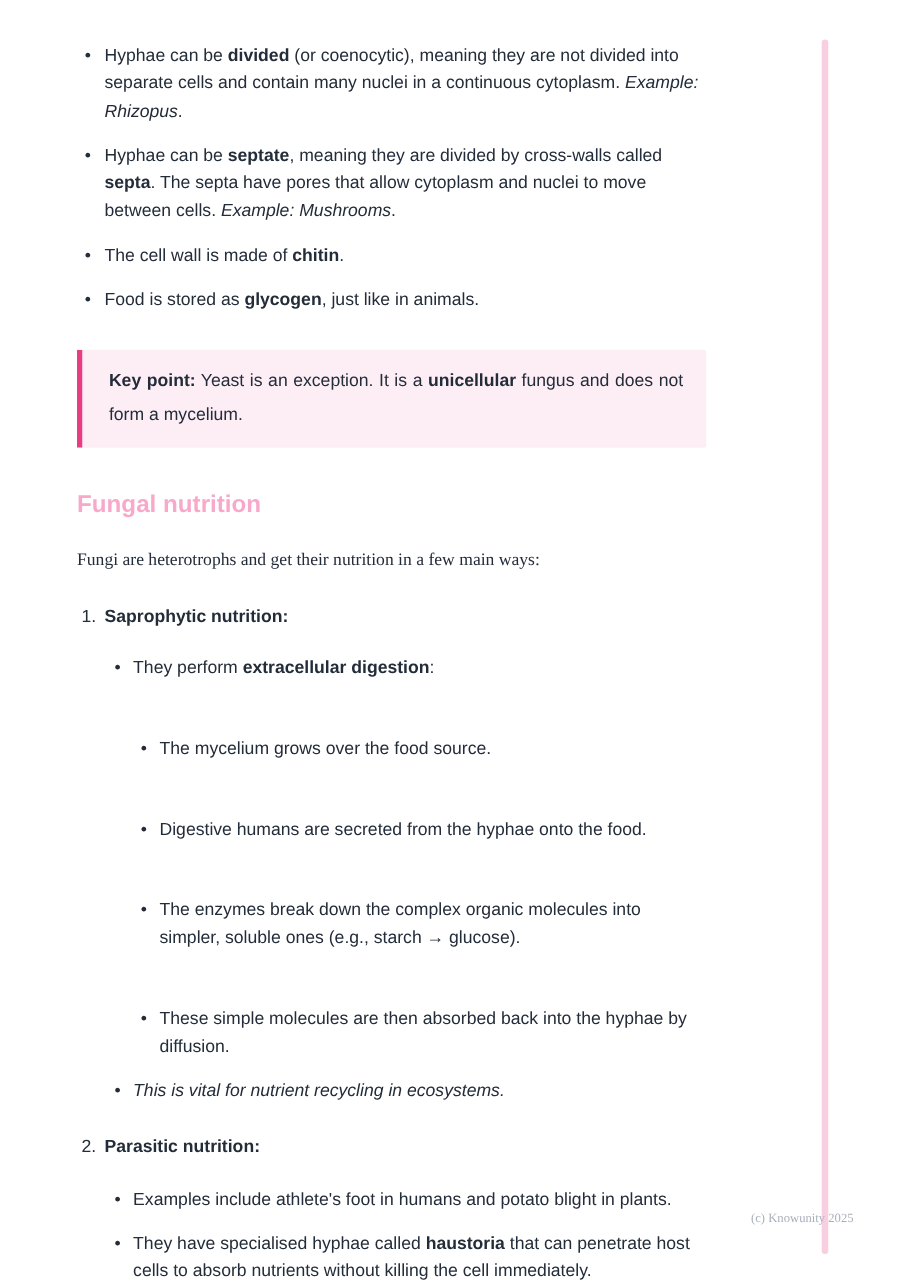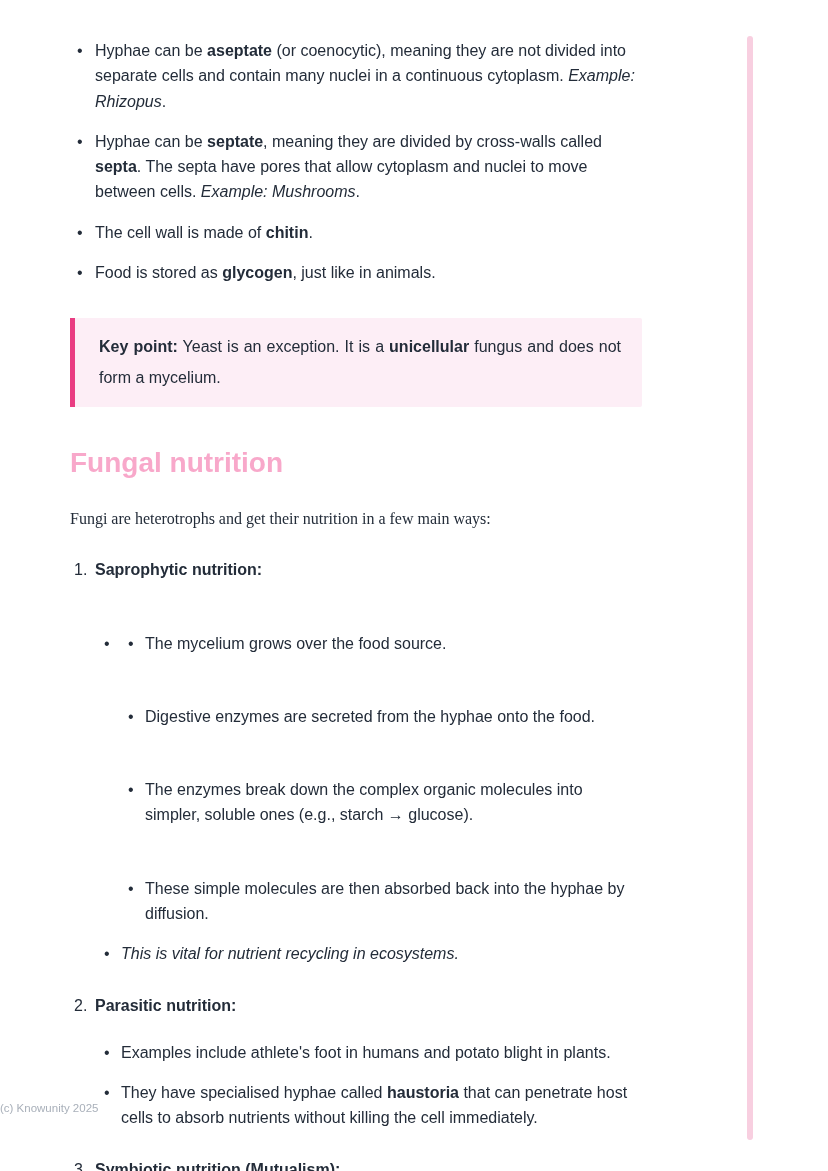--- a/index.html
+++ b/index.html
@@ -34,21 +34,21 @@
     background: var(--callout-bg, #fdeef6);
     border-left: 5px solid var(--accent, #e93d82);
     padding: 14px 21px 14px 24px;
     text-align: justify;
     line-height: 1.9;
     border-radius: 0 2px 2px 0;
   }
 
   .section-heading {
     margin: 34px 0 0 0;
-    font-size: 28px;
+    font-size: 22px;
     font-weight: 700;
     color: var(--heading-color, #f8a8ca);
   }
   .intro { margin: 21px 0 0 0; font-family: Liberation Serif, serif; }
 
   .num-item { margin-top: 26px; }
   .num-head { position: relative; padding-left: 25px; }
   .num { position: absolute; left: 4px; }
 
   .lvl2 { margin-top: 22px; }
@@ -67,35 +67,36 @@
     height: 1104px;
     background: var(--strip-color, #f8cfe0);
     border-radius: 3px;
     z-index: 1;
   }
   .footer {
     position: absolute;
     left: 0;
     top: 1102px;
     width: 776px;
-    text-align: left;
+    text-align: right;
     font-size: 11.5px;
     color: #a9b0ba;
     z-index: 2;
+    font-family: Liberation Serif, serif;
   }
 </style>
 </head>
 <body>
 
 <div class="page">
   <div class="content">
 
     <ul class="lvl1">
       <li>
-        <p class="pt"><span>Hyphae can be </span><span class="b">aseptate</span><span> (or coenocytic), meaning they are not divided into separate cells and contain many nuclei in a continuous cytoplasm. </span><span class="i">Example: Rhizopus</span><span>.</span></p>
+        <p class="pt"><span>Hyphae can be </span><span class="b">divided</span><span> (or coenocytic), meaning they are not divided into separate cells and contain many nuclei in a continuous cytoplasm. </span><span class="i">Example: Rhizopus</span><span>.</span></p>
       </li>
       <li>
         <p class="pt"><span>Hyphae can be </span><span class="b">septate</span><span>, meaning they are divided by cross-walls called </span><span class="b">septa</span><span>. The septa have pores that allow cytoplasm and nuclei to move between cells. </span><span class="i">Example: Mushrooms</span><span>.</span></p>
       </li>
       <li>
         <p class="pt"><span>The cell wall is made of </span><span class="b">chitin</span><span>.</span></p>
       </li>
       <li>
         <p class="pt"><span>Food is stored as </span><span class="b">glycogen</span><span>, just like in animals.</span></p>
       </li>
@@ -109,26 +110,27 @@
 
     <p class="intro">Fungi are heterotrophs and get their nutrition in a few main ways:</p>
 
     <div class="num-item">
       <div class="num-head">
         <span class="num">1.</span>
         <span><span class="b">Saprophytic nutrition:</span></span>
       </div>
       <ul class="lvl2">
         <li>
+          <p class="pt"><span>They perform </span><span class="b">extracellular digestion</span><span>:</span></p>
           <ul class="lvl3">
             <li>
               <p class="pt"><span>The mycelium grows over the food source.</span></p>
             </li>
             <li>
-              <p class="pt"><span>Digestive enzymes are secreted from the hyphae onto the food.</span></p>
+              <p class="pt"><span>Digestive humans are secreted from the hyphae onto the food.</span></p>
             </li>
             <li>
               <p class="pt"><span>The enzymes break down the complex organic molecules into simpler, soluble ones (e.g., starch → glucose).</span></p>
             </li>
             <li>
               <p class="pt"><span>These simple molecules are then absorbed back into the hyphae by diffusion.</span></p>
             </li>
           </ul>
         </li>
         <li>

